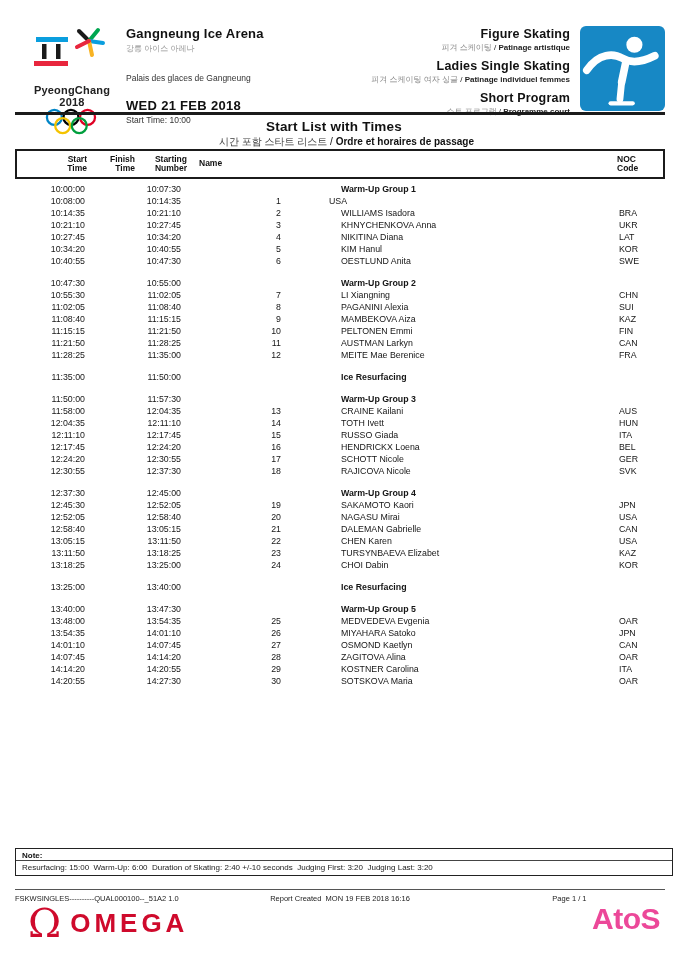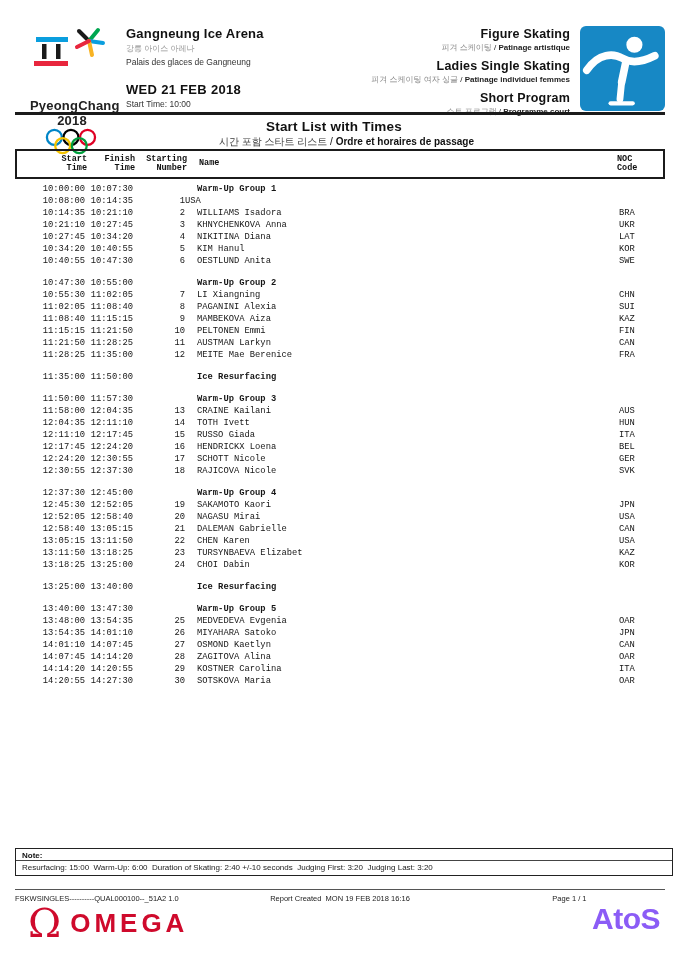--- a/index.html
+++ b/index.html
@@ -4,52 +4,52 @@
 <style>
   html,body{margin:0;padding:0;background:#e8e8e8;}
   .page{
     width:680px;height:961px;position:relative;margin:0 auto;
     background:#fff;font-family:"Liberation Sans",sans-serif;color:#111;
     overflow:hidden;
   }
   
   .header{position:absolute;top:26px;left:30px;right:15px;display:flex;align-items:flex-start;}
   .logo-col{width:84px;flex:0 0 84px;text-align:center;}
-  .logo-col .wordmark{font-size:13px;font-weight:bold;letter-spacing:.2px;margin-top:20px;color:#222;}
+  .logo-col .wordmark{font-size:11px;font-weight:bold;letter-spacing:.2px;margin-top:6px;color:#222;}
   .venue-col{margin-left:12px;width:215px;flex:0 0 215px;}
   .venue-name{font-size:13px;font-weight:bold;letter-spacing:.2px;}
   .venue-kr{font-size:8px;color:#979797;margin-top:2px;}
-  .venue-fr{font-size:8.5px;color:#333;margin-top:3px;}
+  .venue-fr{font-size:8.5px;color:#333;margin-top:19px;}
   .session-date{font-size:13px;font-weight:bold;margin-top:15px;letter-spacing:.3px;}
   .session-start{font-size:8.5px;color:#333;margin-top:2px;}
   .events-col{flex:1;text-align:right;padding-right:10px;padding-top:2px;}
   .event-title{font-size:12.5px;font-weight:bold;line-height:13px;letter-spacing:.2px;}
   .event-sub{font-size:8px;margin:1px 0 7px;}
   .event-sub .kr{color:#8a8a8a;}
   .event-sub .fr{color:#222;font-weight:bold;}
   .picto{flex:0 0 85px;width:85px;height:85px;}
   
   .top-rule{position:absolute;top:112px;left:15px;right:15px;height:3px;background:#1b1b1b;}
   .title-block{position:absolute;top:119px;left:0;right:12px;text-align:center;}
   .title-main{font-size:13.5px;font-weight:bold;letter-spacing:.2px;}
   .title-sub{font-size:10px;margin-top:1px;}
   .title-sub .kr{color:#3a3a3a;margin-left:25px;}
   .title-sub .fr{font-weight:bold;color:#111;}
   
-  .table{position:absolute;top:149px;left:15px;right:15px;font-family:Liberation Mono, monospace;}
+  .table{position:absolute;top:149px;left:15px;right:15px;}
   .thead{border:2px solid #1b1b1b;display:flex;align-items:center;height:30px;box-sizing:border-box;}
   .hcell{font-size:8.5px;font-weight:bold;line-height:9.5px;}
   .c{display:block;box-sizing:border-box;}
   .c-start{width:70px;text-align:right;flex:0 0 70px;}
   .c-finish{width:48px;text-align:right;flex:0 0 48px;}
   .c-num{width:52px;text-align:right;flex:0 0 52px;}
   .c-name{flex:1;text-align:left;padding-left:12px;}
   .c-noc{width:46px;text-align:left;flex:0 0 46px;}
   .tbody{margin-top:4px;}
-  .row{display:flex;height:12px;line-height:12px;font-size:8.8px;color:#151515;}
+  .row{display:flex;height:12px;line-height:12px;font-size:8.8px;color:#151515;gap:48px;}
   .row.spacer{height:10px;}
   .row.group .c-name,.row.resurfacing .c-name{font-weight:bold;}
   
   .note-box{position:absolute;top:848px;left:15px;right:7px;border:1.5px solid #222;box-sizing:border-box;background:#fff;}
   .note-label{font-size:8px;font-weight:bold;padding:2px 6px 0;}
   .note-line1{font-size:8px;padding:0 6px 3px;color:#222;}
   .note-line2{font-size:8px;border-top:1px solid #444;padding:2px 6px 3px;color:#222;}
   .pre{white-space:pre-wrap;}
   
   .footer-rule{position:absolute;top:889px;left:15px;right:15px;height:1px;background:#555;}
@@ -436,15 +436,15 @@
   <div class="footer">
     <span class="l">FSKWSINGLES----------QUAL000100--_51A2 1.0</span>
     <span class="m pre">Report Created  MON 19 FEB 2018 16:16</span>
     <span class="r">Page 1 / 1</span>
   </div>
 
   <div class="omega" style="color: rgb(207, 10, 44);">
     <span class="omega-symbol">Ω</span>
     <span class="omega-text">OMEGA</span>
   </div>
-  <div class="atos" style="color: #8b5cf6;">AtoS</div>
+  <div class="atos" style="color: #ec4899;">AtoS</div>
 
 </div>
 
 </body></html>

